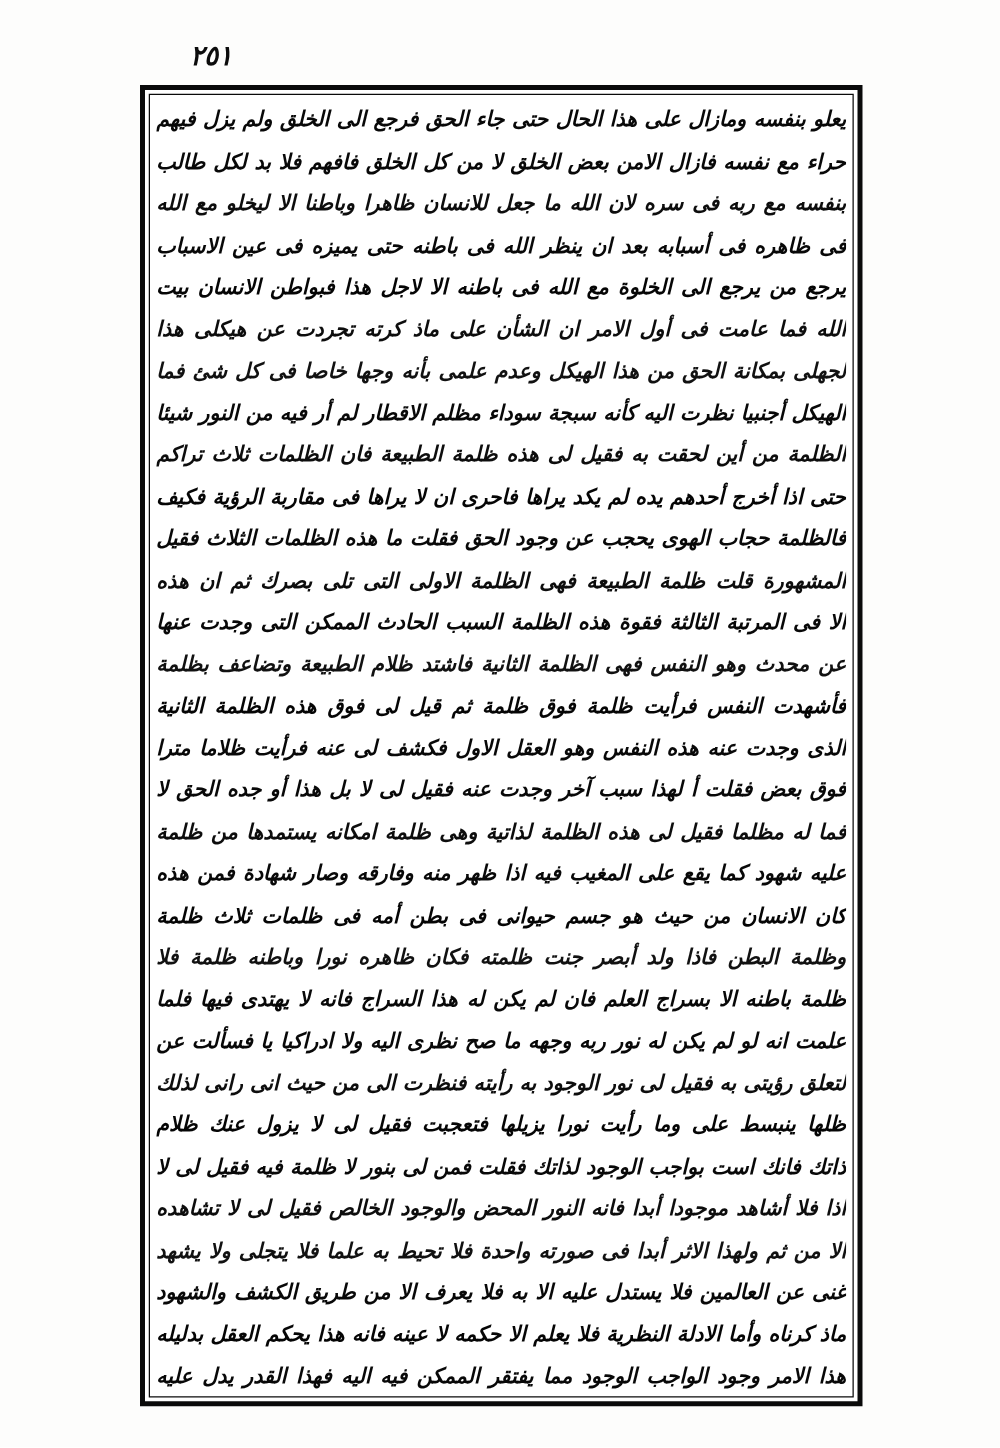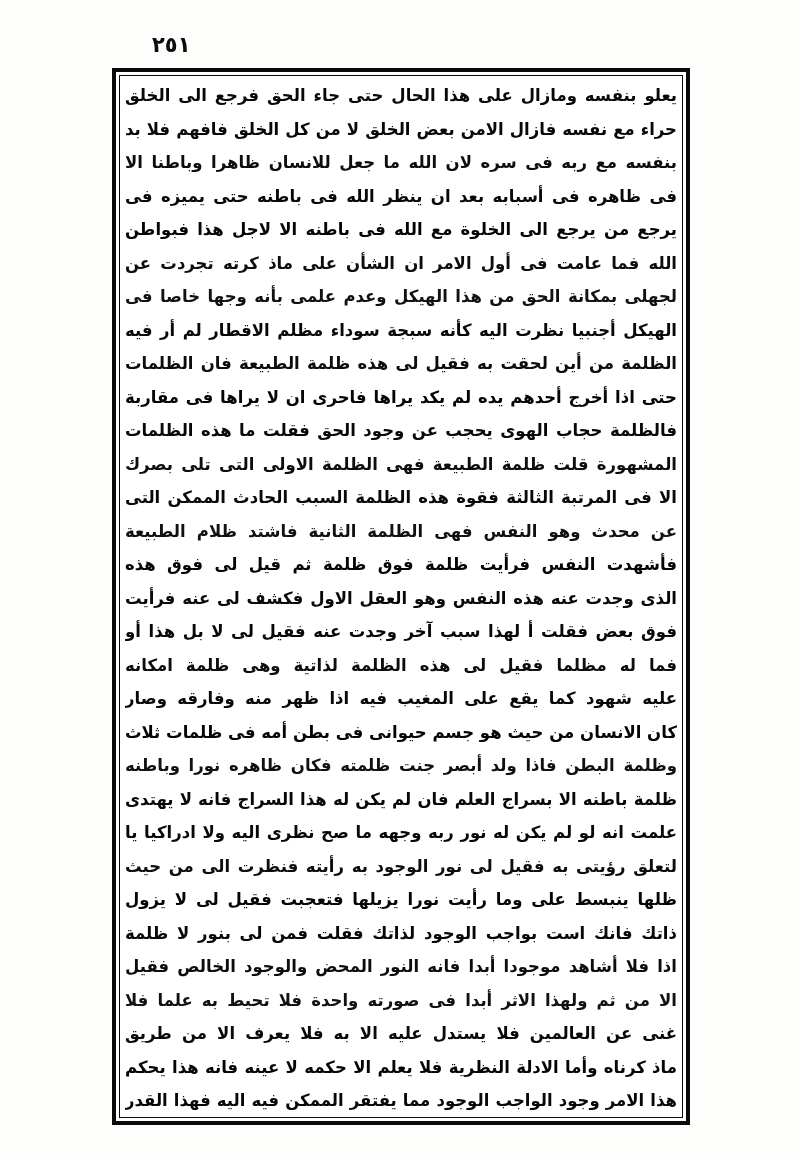--- a/index.html
+++ b/index.html
@@ -14,20 +14,21 @@
     position: relative;
     overflow: hidden;
     font-family: "DejaVu Sans", sans-serif;
   }
 
   
   .page-sheet {
     position: absolute;
     inset: 0;
     background: #fdfdfc;
+    font-style: italic;
   }
 
   
   .folio {
     position: absolute;
     left: 152px;
     top: 30px;
     width: 80px;
     height: 30px;
     font-family: "DejaVu Sans", sans-serif;

